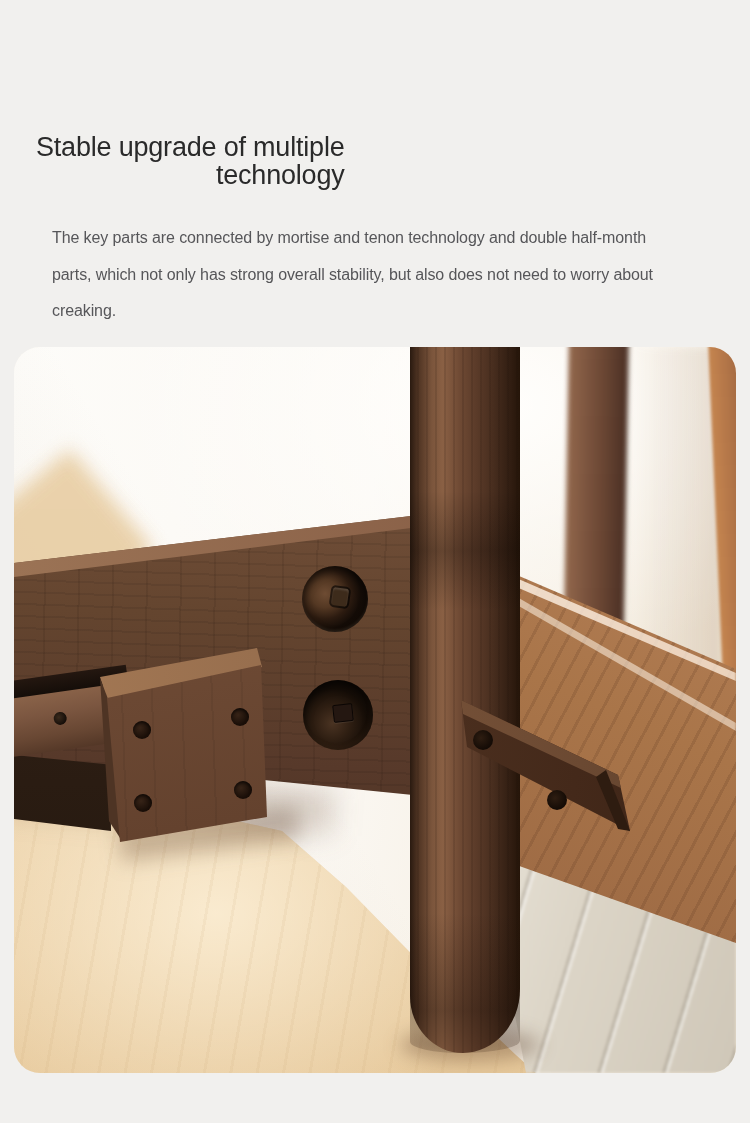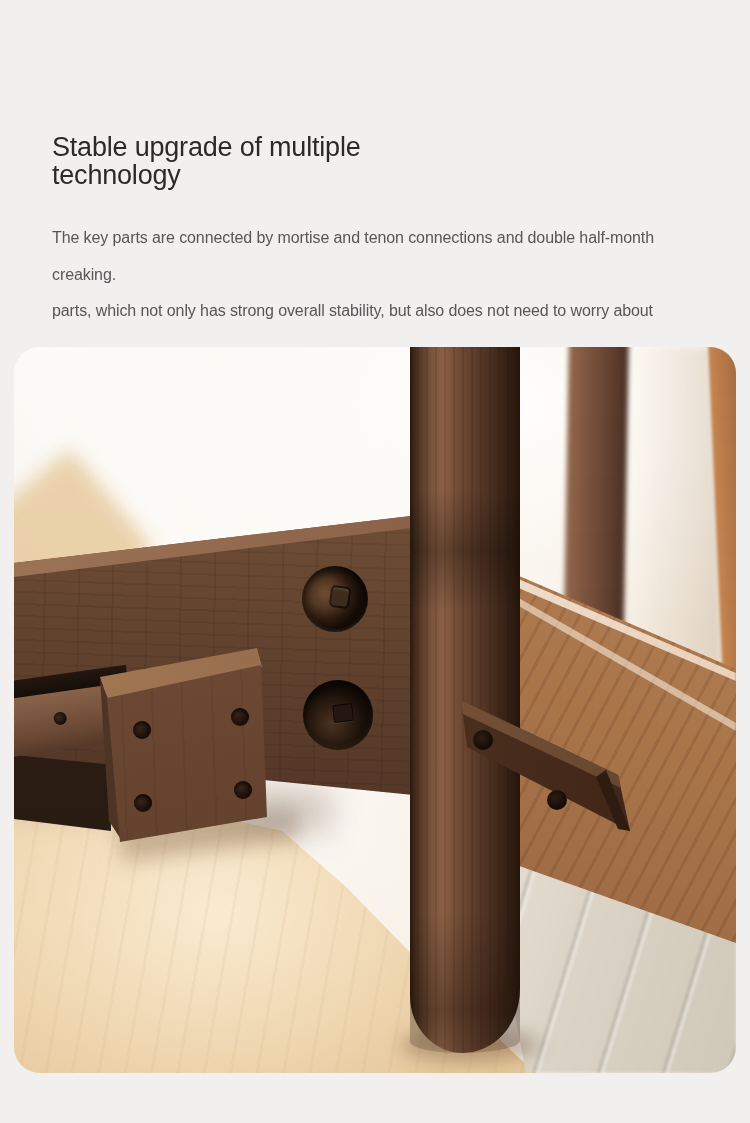--- a/index.html
+++ b/index.html
@@ -5,23 +5,23 @@
   html,body{margin:0;padding:0;}
   body{
     width:750px;height:1123px;position:relative;overflow:hidden;
     background:#f1f0ee;
     font-family:"Liberation Sans", sans-serif;
   }
   .page{position:absolute;inset:0;}
 
   
   .title{
-    position:absolute;left:52px;top:111px;
+    position:absolute;left:36px;top:111px;
     font-size:27px;line-height:28px;font-weight:400;
-    color:#2a2a2a;letter-spacing:-0.2px;
+    color:#2a2a2a;letter-spacing:-0.2px;text-align:right;
   }
   .title span{display:block;}
   .desc{
     position:absolute;left:52px;top:204px;width:660px;
     font-size:16px;line-height:36.5px;font-weight:400;
     color:#565659;letter-spacing:-0.1px;
   }
   .desc span{display:block;white-space:nowrap;}
 
   
@@ -175,23 +175,23 @@
 <body>
 
 <div class="page">
 
   <h2 class="title">
     <span>Stable upgrade of multiple</span>
     <span>technology</span>
   </h2>
 
   <p class="desc">
-    <span>The key parts are connected by mortise and tenon connections and double half-month</span>
+    <span>The key parts are connected by mortise and tenon technology and double half-month</span>
+    <span>parts, which not only has strong overall stability, but also does not need to worry about</span>
     <span>creaking.</span>
-    <span>parts, which not only has strong overall stability, but also does not need to worry about</span>
   </p>
 
   <figure class="photo" style="margin:0;">
     <div class="wall"></div>
     <div class="wall-right-shade"></div>
     <div class="floor-far"></div>
     <div class="floor"></div>
     <div class="shadow-rail"></div>
     <div class="shadow-block"></div>
     <div class="baseboard"></div>

